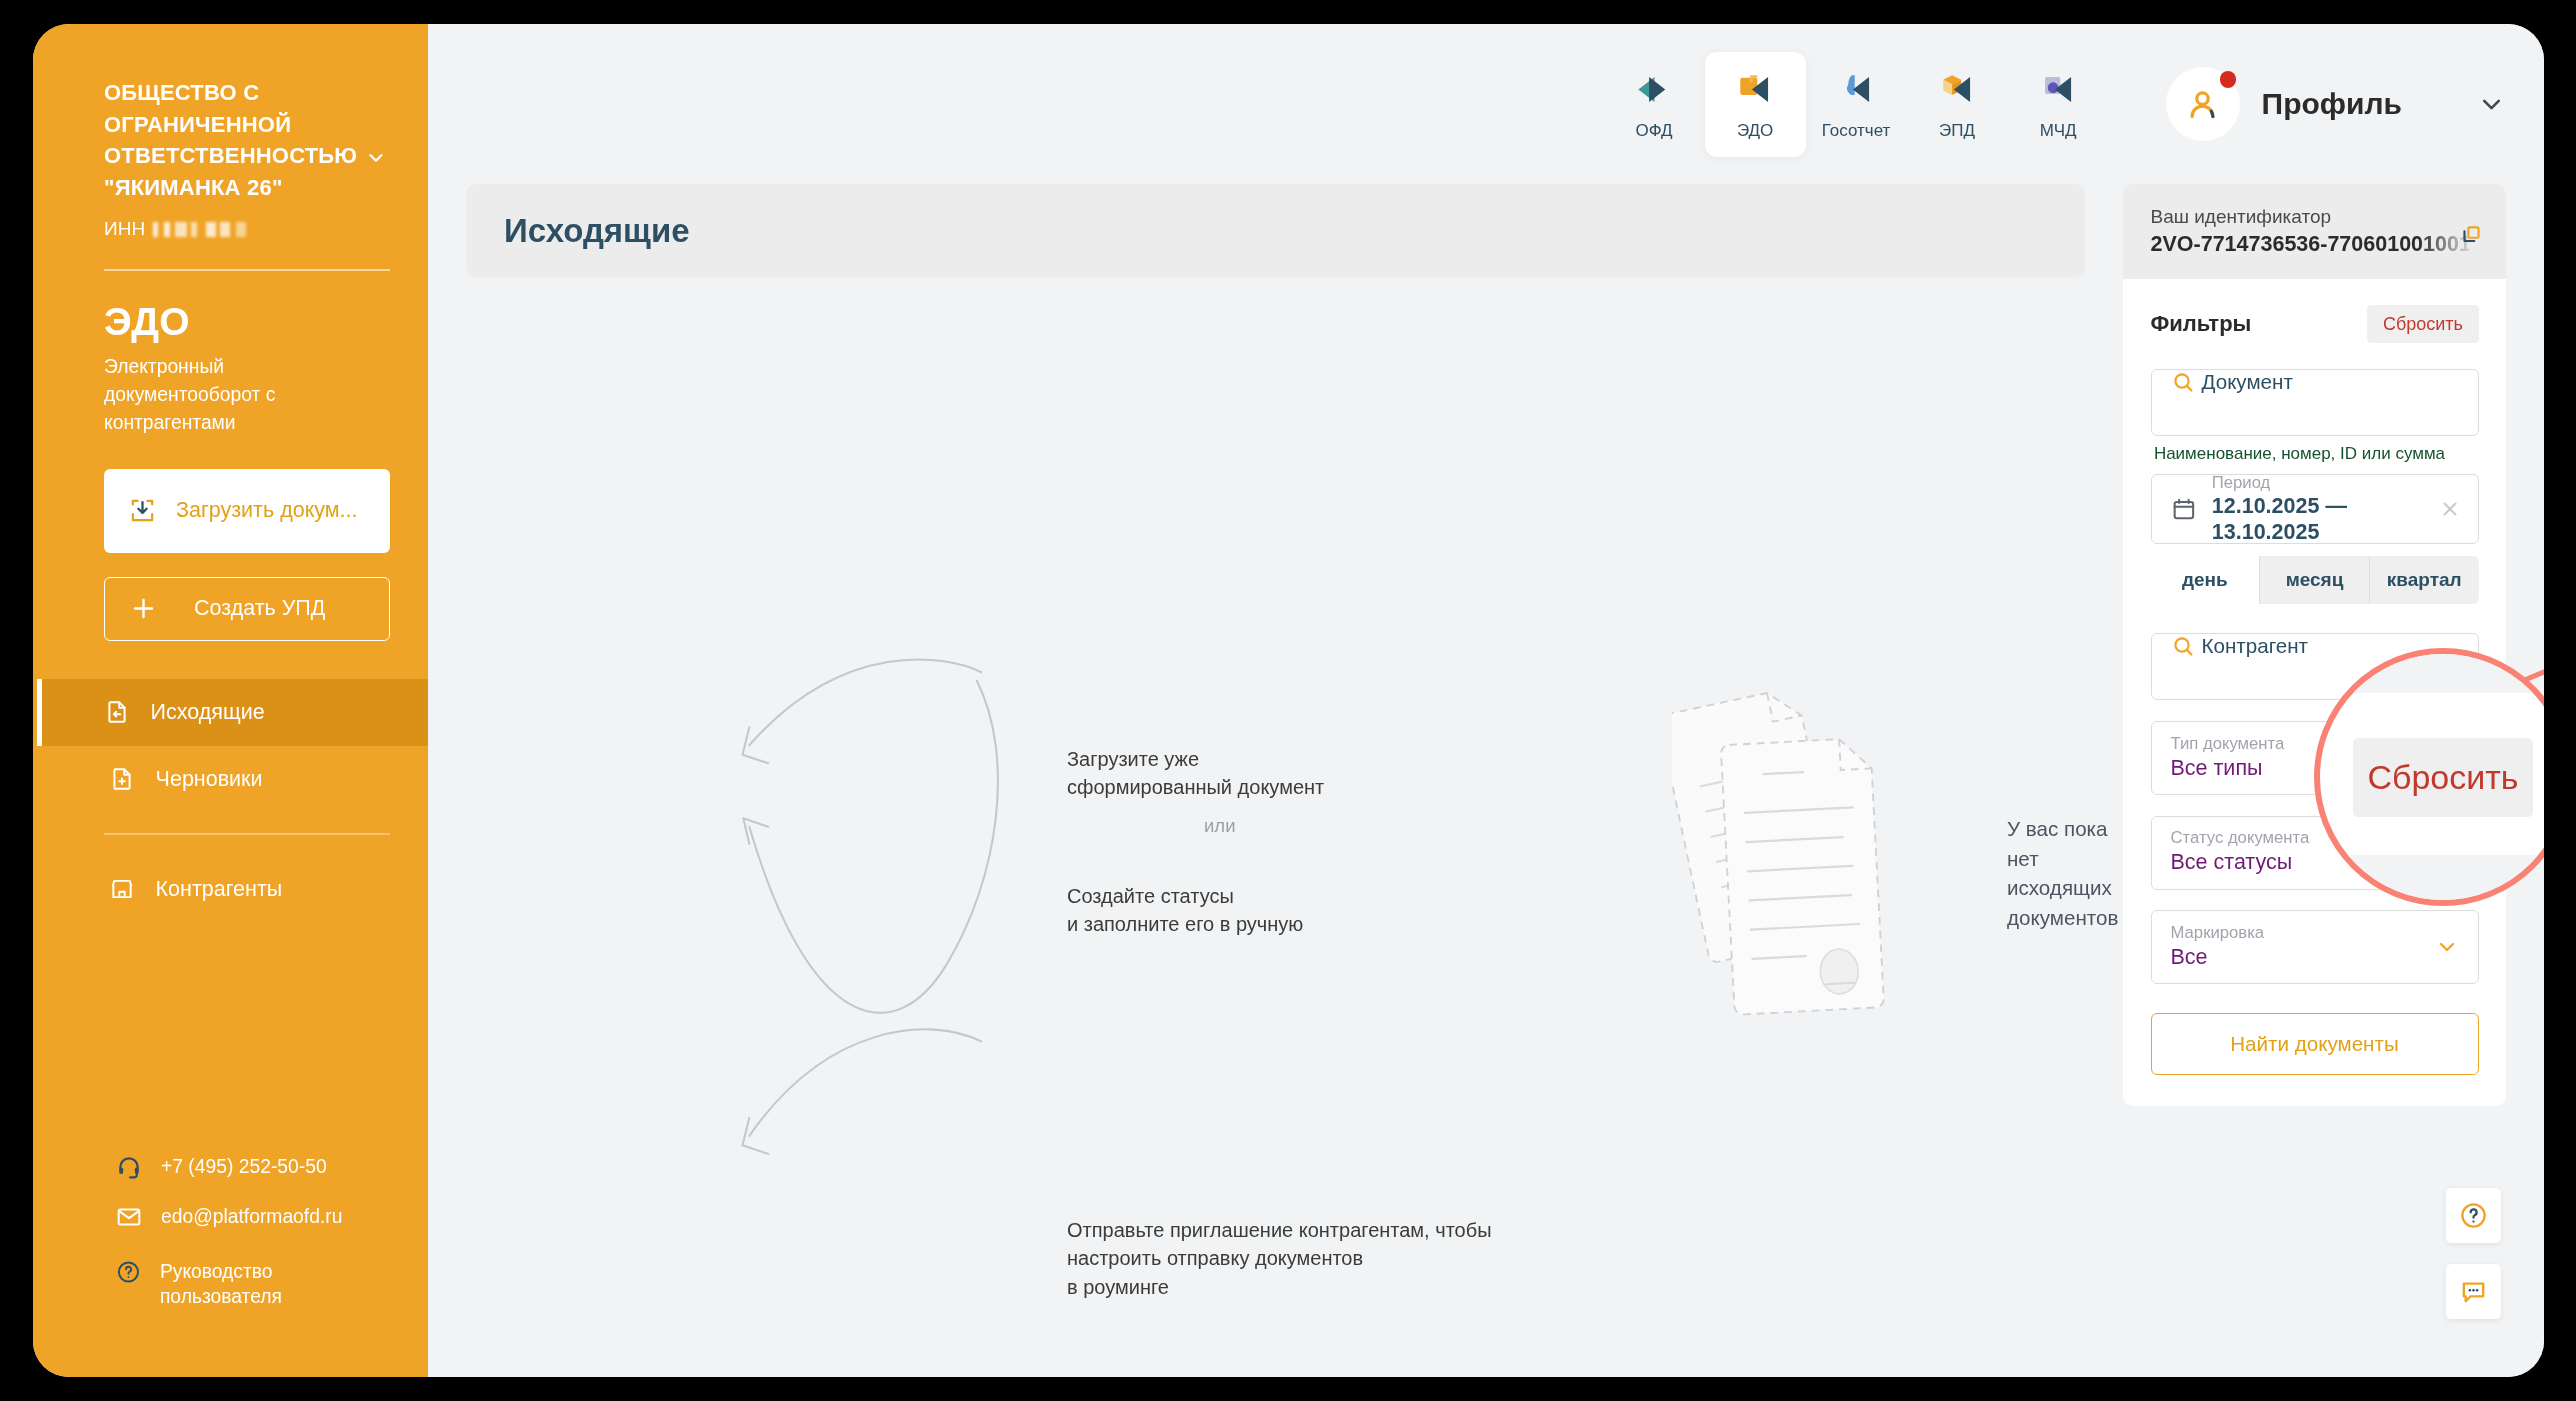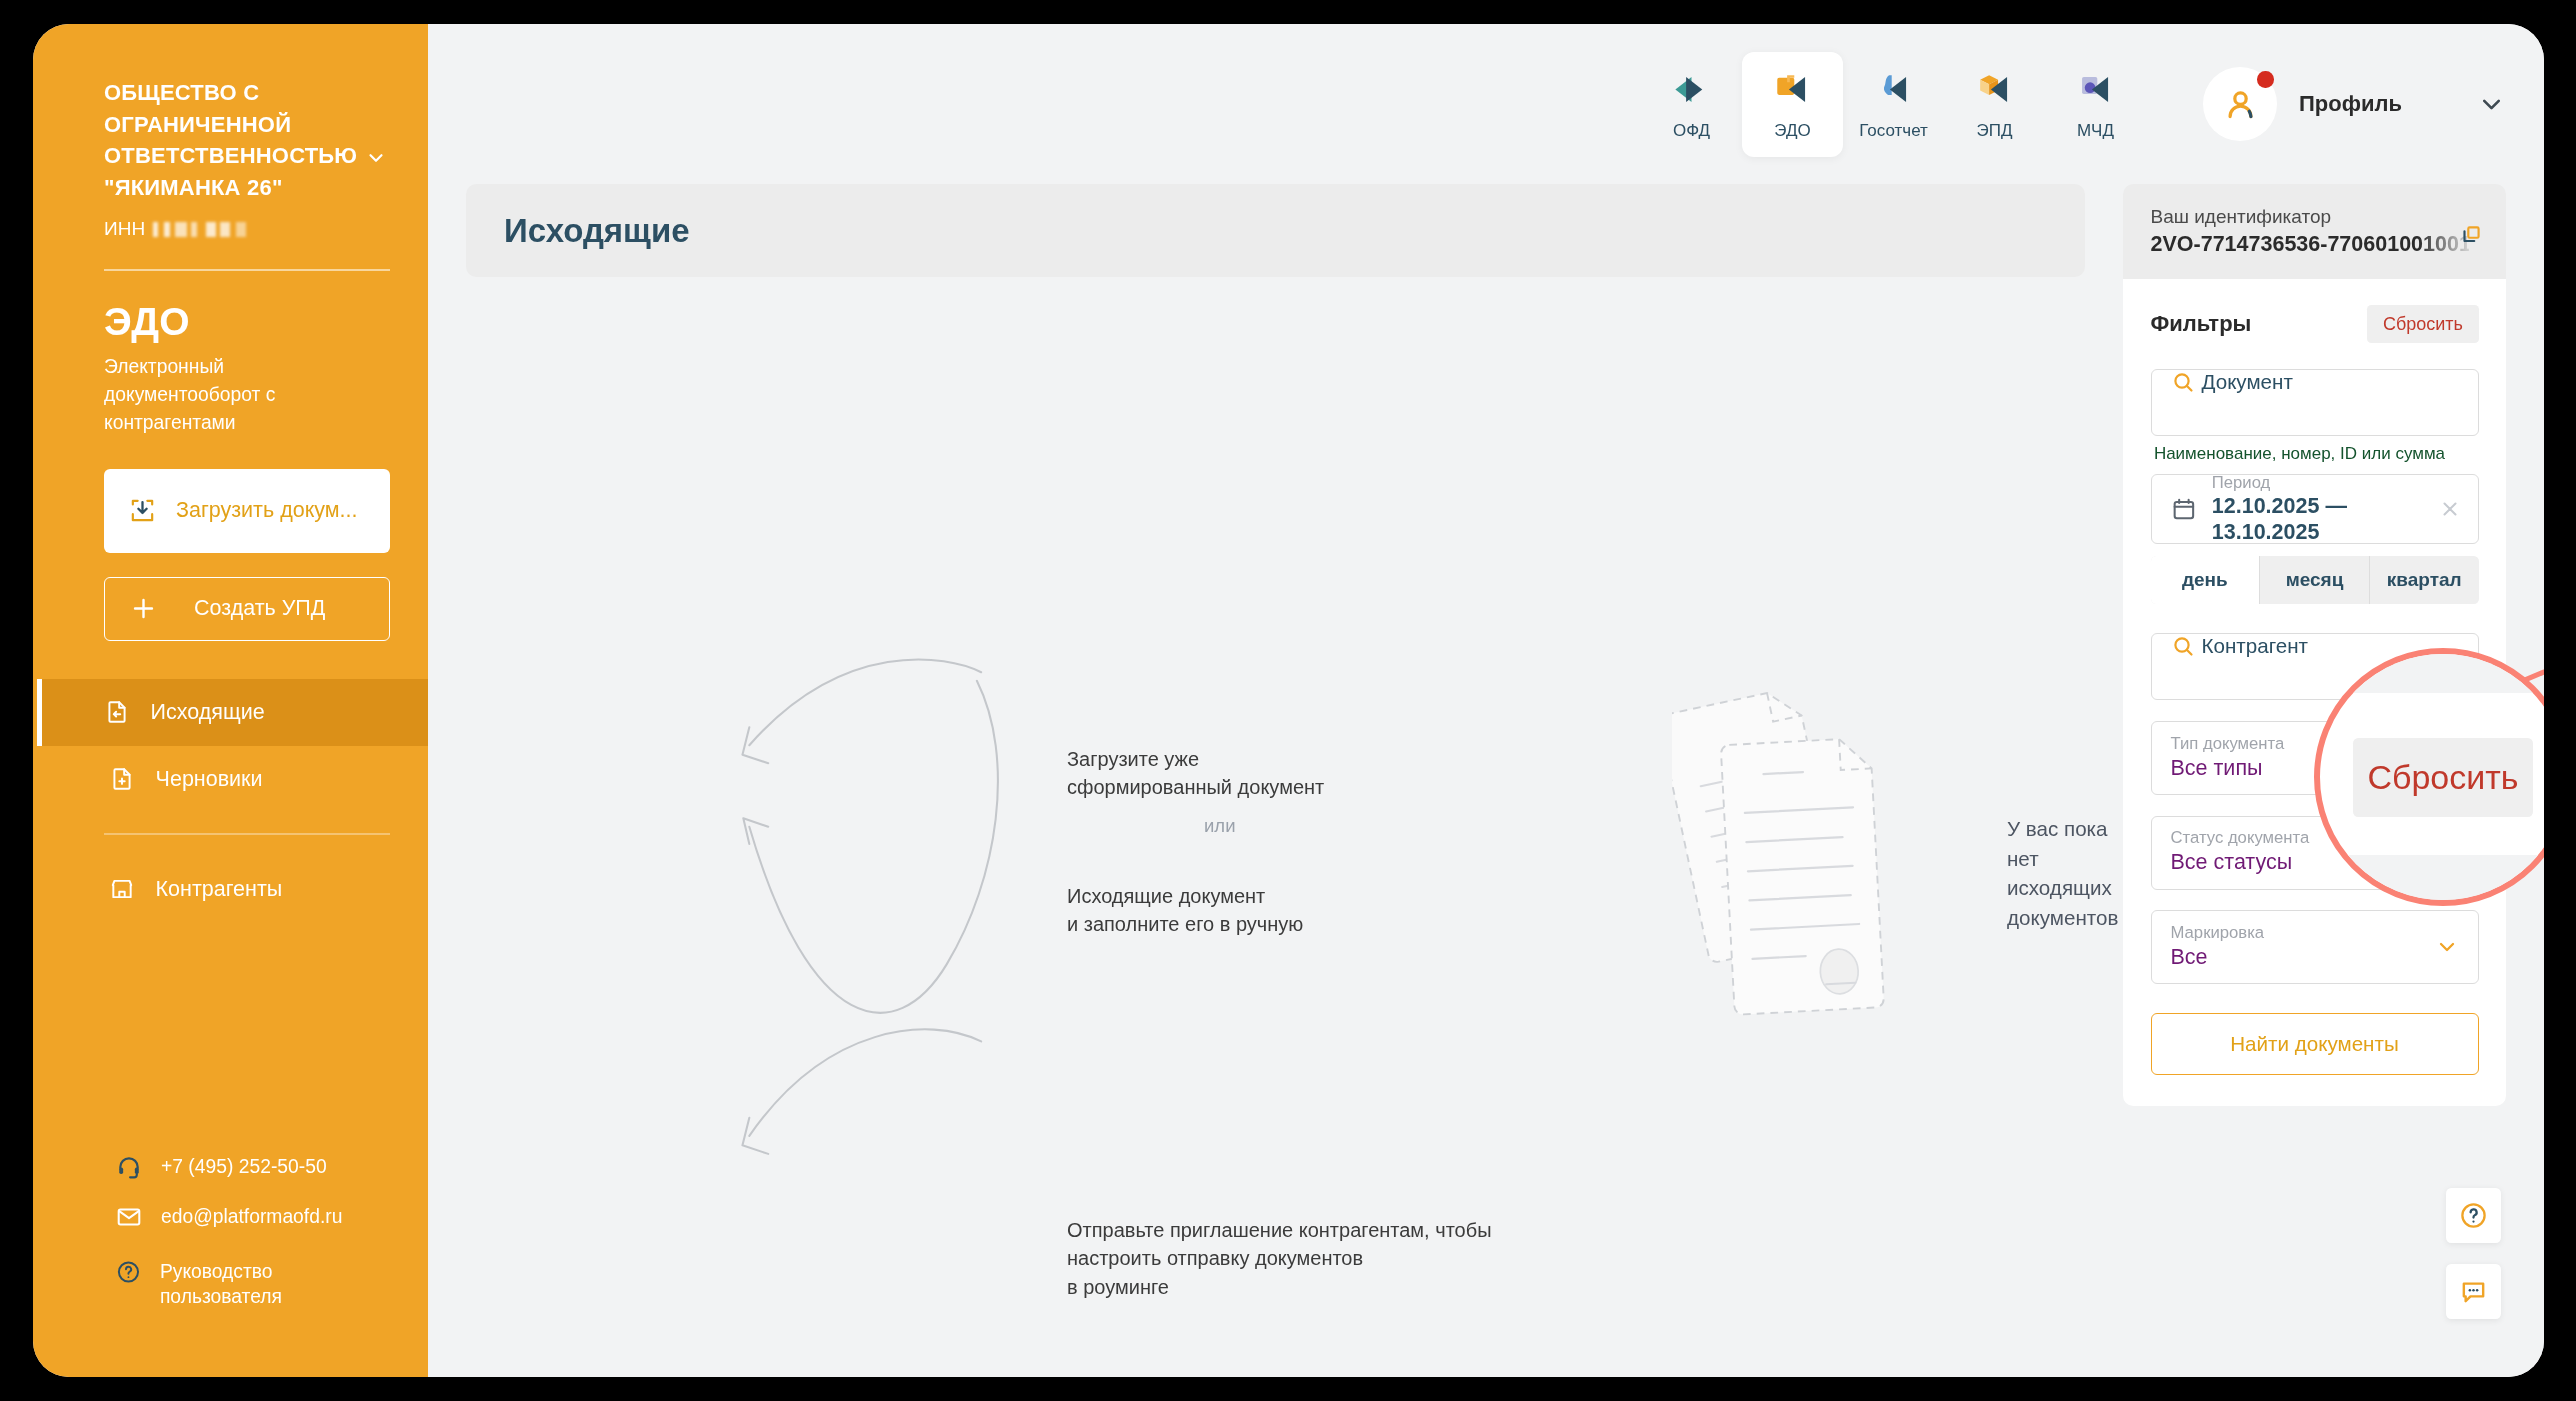--- a/index.html
+++ b/index.html
@@ -133,21 +133,21 @@
   }
   .avatar-wrap { position: relative; width: 74px; height: 74px; }
   .avatar-ring {
     width: 74px; height: 74px; border-radius: 50%;
     background: #fff; display: flex; align-items: center; justify-content: center;
   }
   .dot-badge {
     position: absolute; right: 3.4px; top: 4.3px;
     width: 16.3px; height: 16.3px; border-radius: 50%; background: #d52b1e;
   }
-  .profile-name { font-size: 22px; font-weight: bold; color: #2b2b2b; }
+  .profile-name { font-size: 30px; font-weight: bold; color: #2b2b2b; }
   .profile-chev { width: 29px; height: 29px; margin-left: 53px; color: #3f4a52; }
 
   
   .content { flex: 1; display: flex; padding: 0 0 0 0; }
   .center-col { flex: 1; padding: 0 38px 0 38px; position: relative; }
 
   .page-head {
     height: 93px; background: #ececec; border-radius: 10.3px;
     display: flex; align-items: center; padding-left: 38px;
   }
@@ -460,21 +460,21 @@
             <path d="M600 890 C540 860, 420 870, 330 1000"></path>
             <path d="M322 1011 L330 979 M322 1011 L352 1021"></path>
           </svg>
 
           <div class="hint h1">
             <div>Загрузите уже</div>
             <div>сформированный документ</div>
           </div>
           <div class="hint or">или</div>
           <div class="hint h2">
-            <div>Исходящие документ</div>
+            <div>Создайте статусы</div>
             <div>и заполните его в ручную</div>
           </div>
           <div class="hint h3">
             <div>Отправьте приглашение контрагентам, чтобы</div>
             <div>настроить отправку документов</div>
             <div>в роуминге</div>
           </div>
 
           <svg class="docs-illu" width="318" height="361" viewBox="0 0 370 420" fill="none">
             <g transform="rotate(-12 120 160)">

